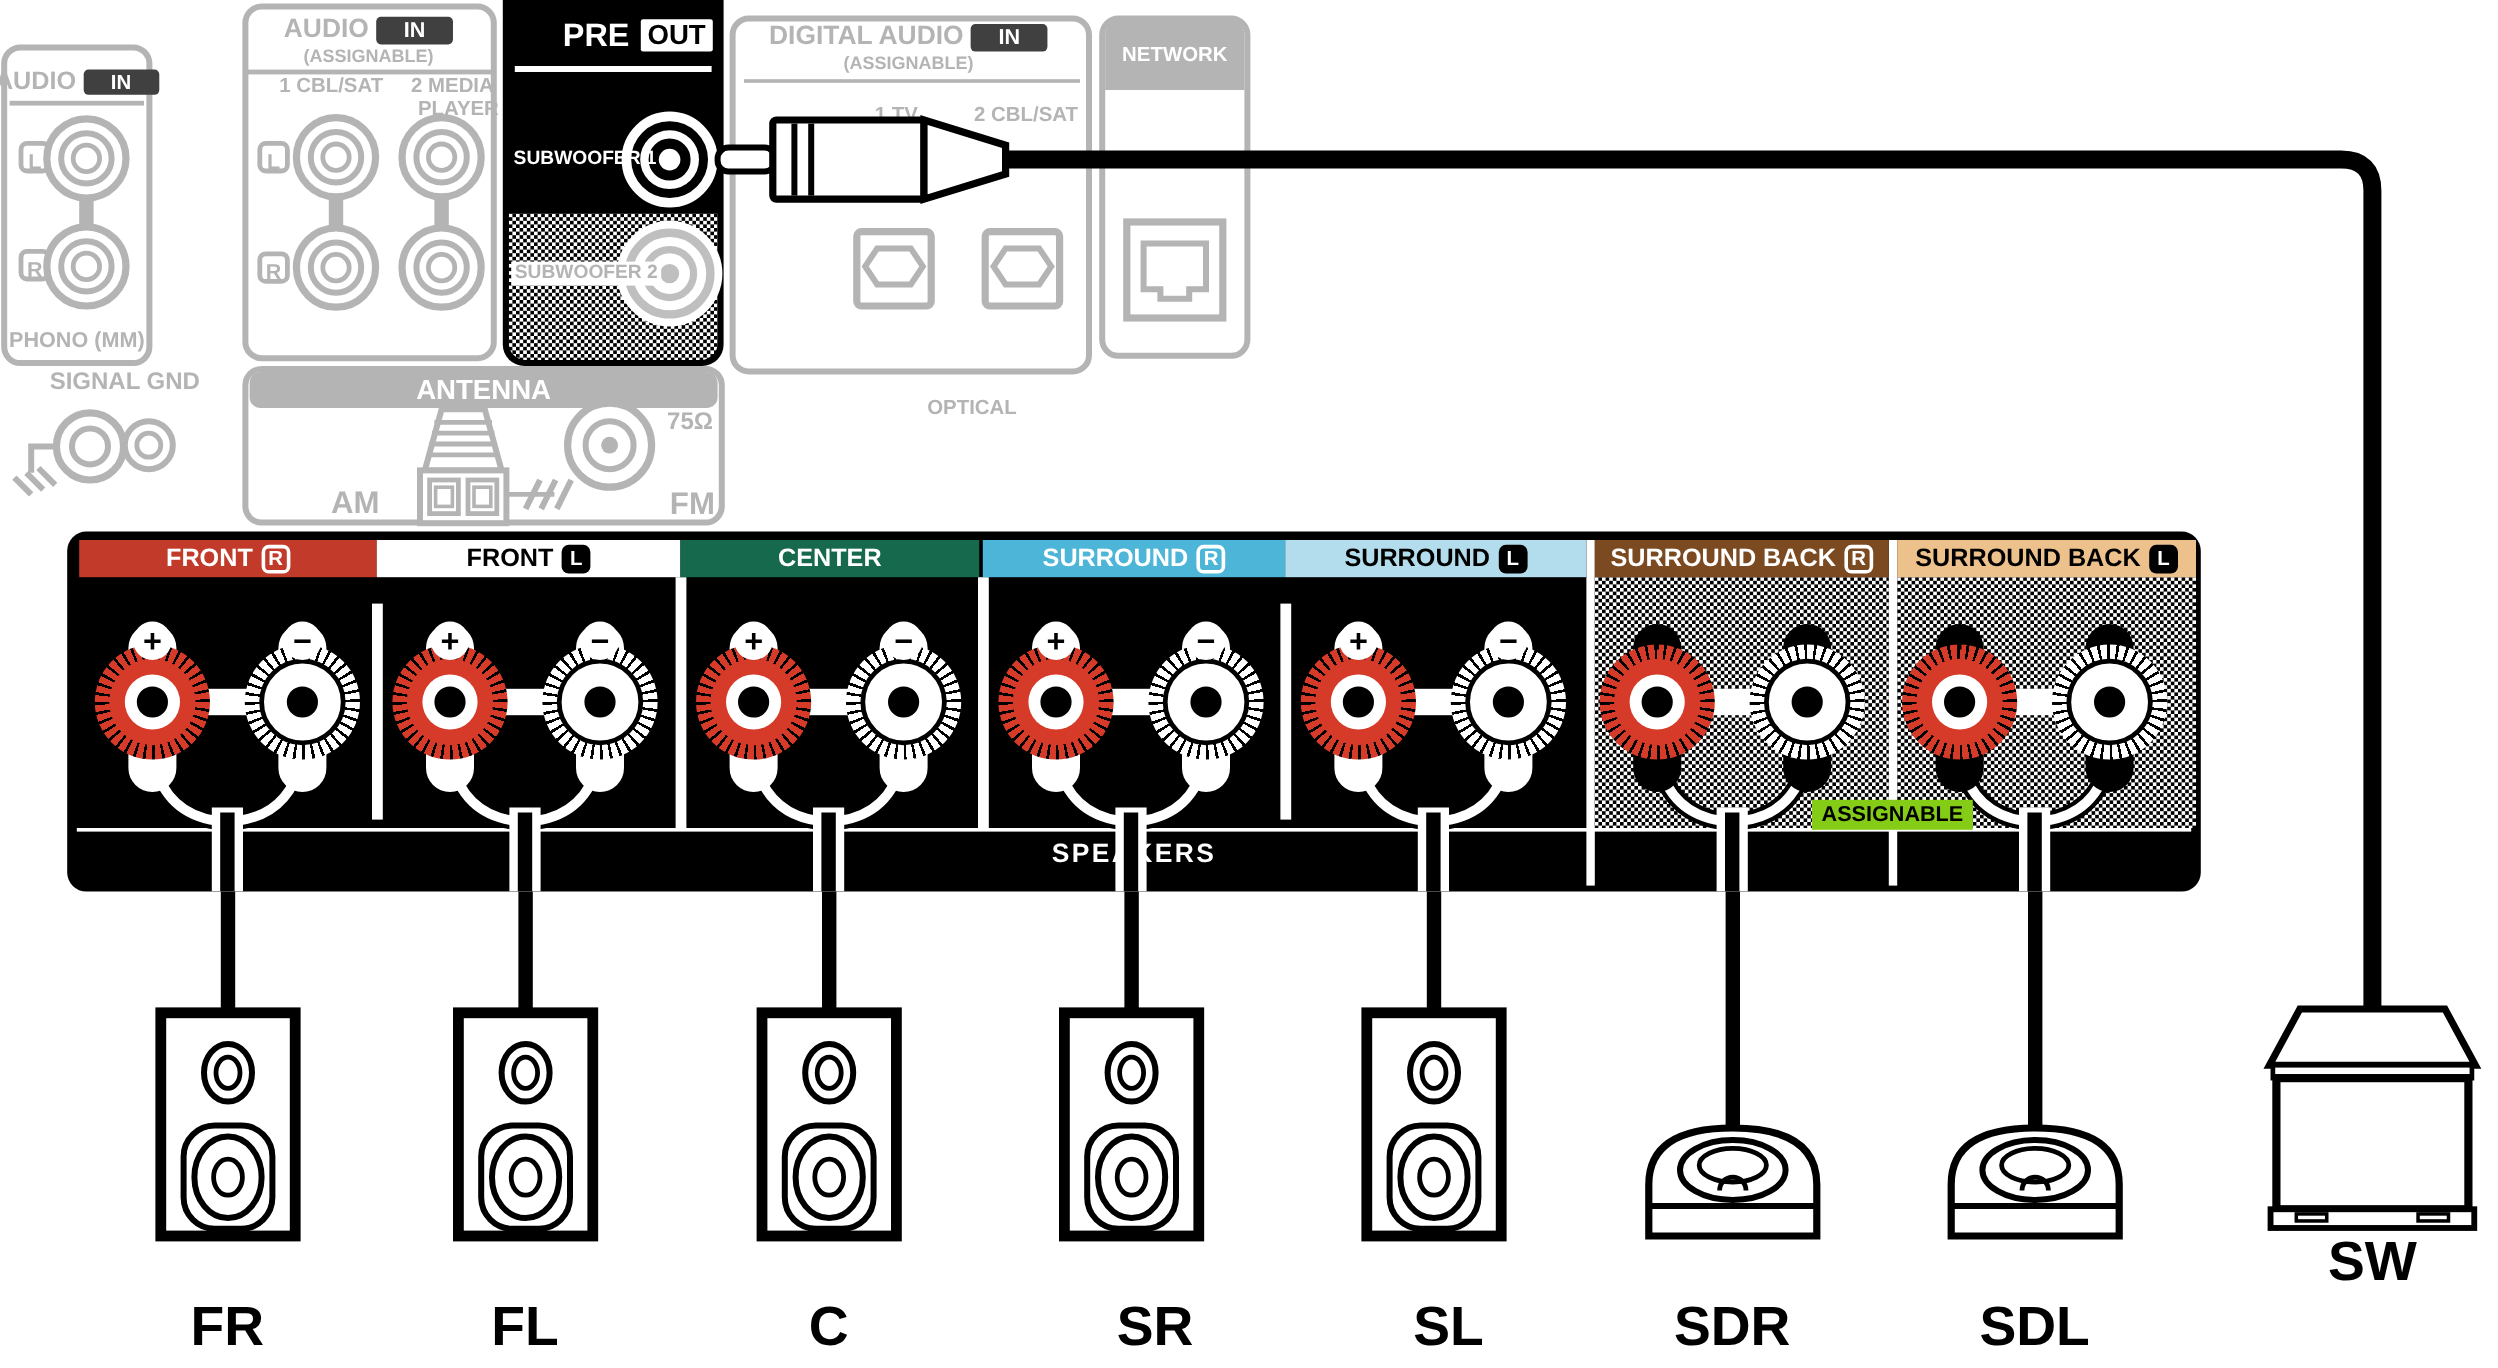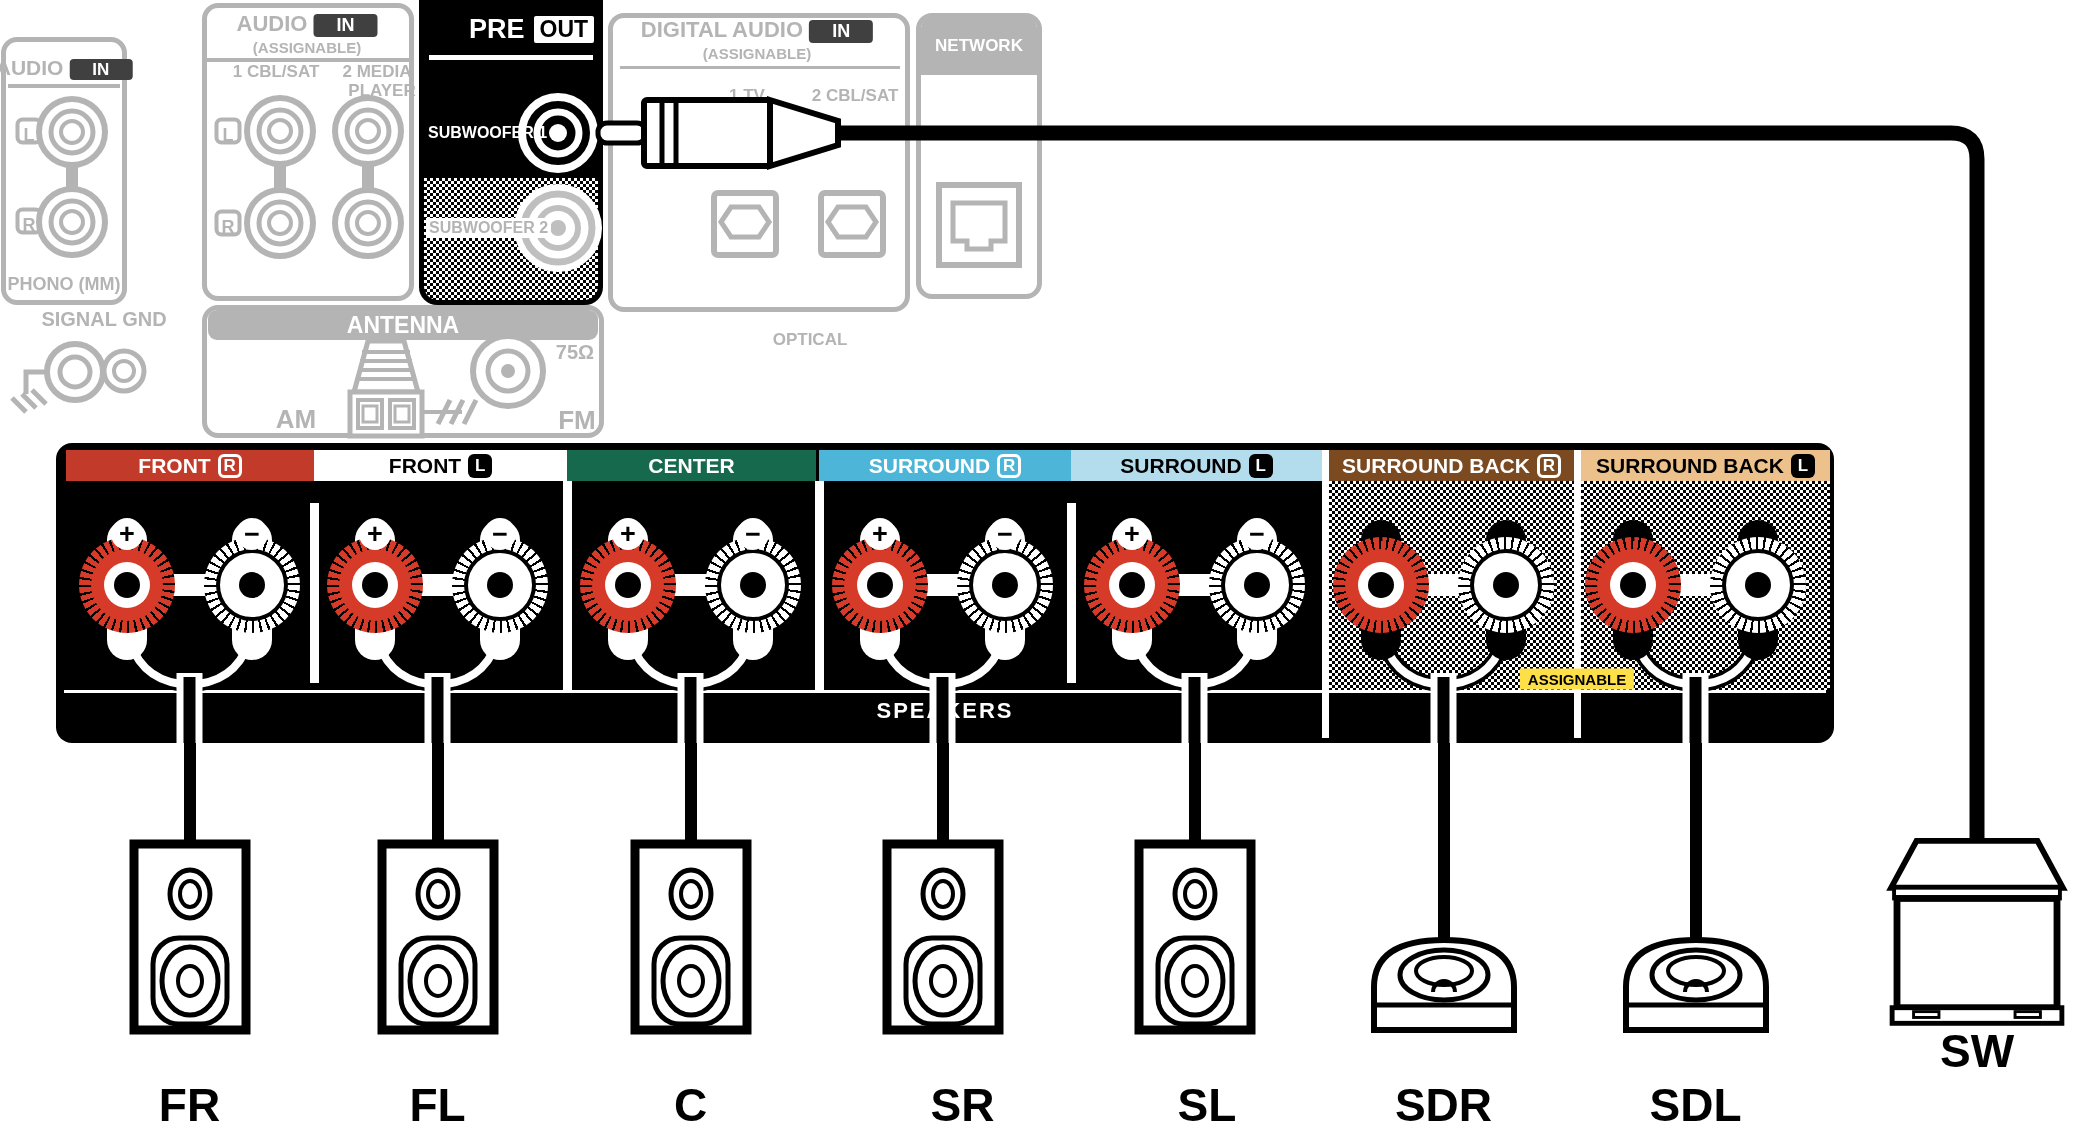--- a/index.html
+++ b/index.html
@@ -22,21 +22,21 @@
   .badge{display:inline-block;width:24px;height:24px;border-radius:6px;font-size:17px;line-height:24px;
          text-align:center;box-sizing:border-box;font-weight:bold;}
   .badge.outline{border:3px solid #fff;color:#fff;line-height:18px;}
   .badge.solid{background:#000;color:#fff;}
   .hzone{position:absolute;top:38px;height:209px;z-index:1;}
   .vgap{position:absolute;top:7px;height:288px;width:7px;background:#fff;z-index:1;}
   .vdiv{position:absolute;width:9px;background:#fff;z-index:2;}
   .botline{position:absolute;left:8px;top:247px;width:1762px;height:3px;background:#fff;z-index:2;}
   .speakers-cap{position:absolute;top:255px;color:#fff;font-weight:bold;font-size:22px;letter-spacing:2px;z-index:2;
                 transform:translateX(-50%);}
-  .assign-chip{position:absolute;background:#fde047;color:#000;font-weight:bold;font-size:15px;padding:2px 8px;z-index:4;
+  .assign-chip{position:absolute;background:#84cc16;color:#000;font-weight:bold;font-size:18px;padding:2px 8px;z-index:4;
                transform:translate(-50%,-50%);}
   #panel svg.wires{position:absolute;left:0;top:0;z-index:3;}
   .connbar{position:absolute;top:131px;height:22px;background:#fff;z-index:3;}
   .stem{position:absolute;top:77px;width:40px;height:140px;border-radius:20px;z-index:4;}
   .post{position:absolute;top:94px;width:96px;height:96px;border-radius:50%;z-index:4;}
   .post .ring,.post .ring2,.post .hole{position:absolute;border-radius:50%;}
   .post.plus{background:repeating-conic-gradient(#d63a28 0deg 7deg,#000 7deg 10deg);}
   .post.plus .ring{inset:12px;background:#d63a28;}
   .post.plus .ring2{inset:25px;background:#fff;}
   .post.minus{background:repeating-conic-gradient(#fff 0deg 7deg,#000 7deg 10deg);}

